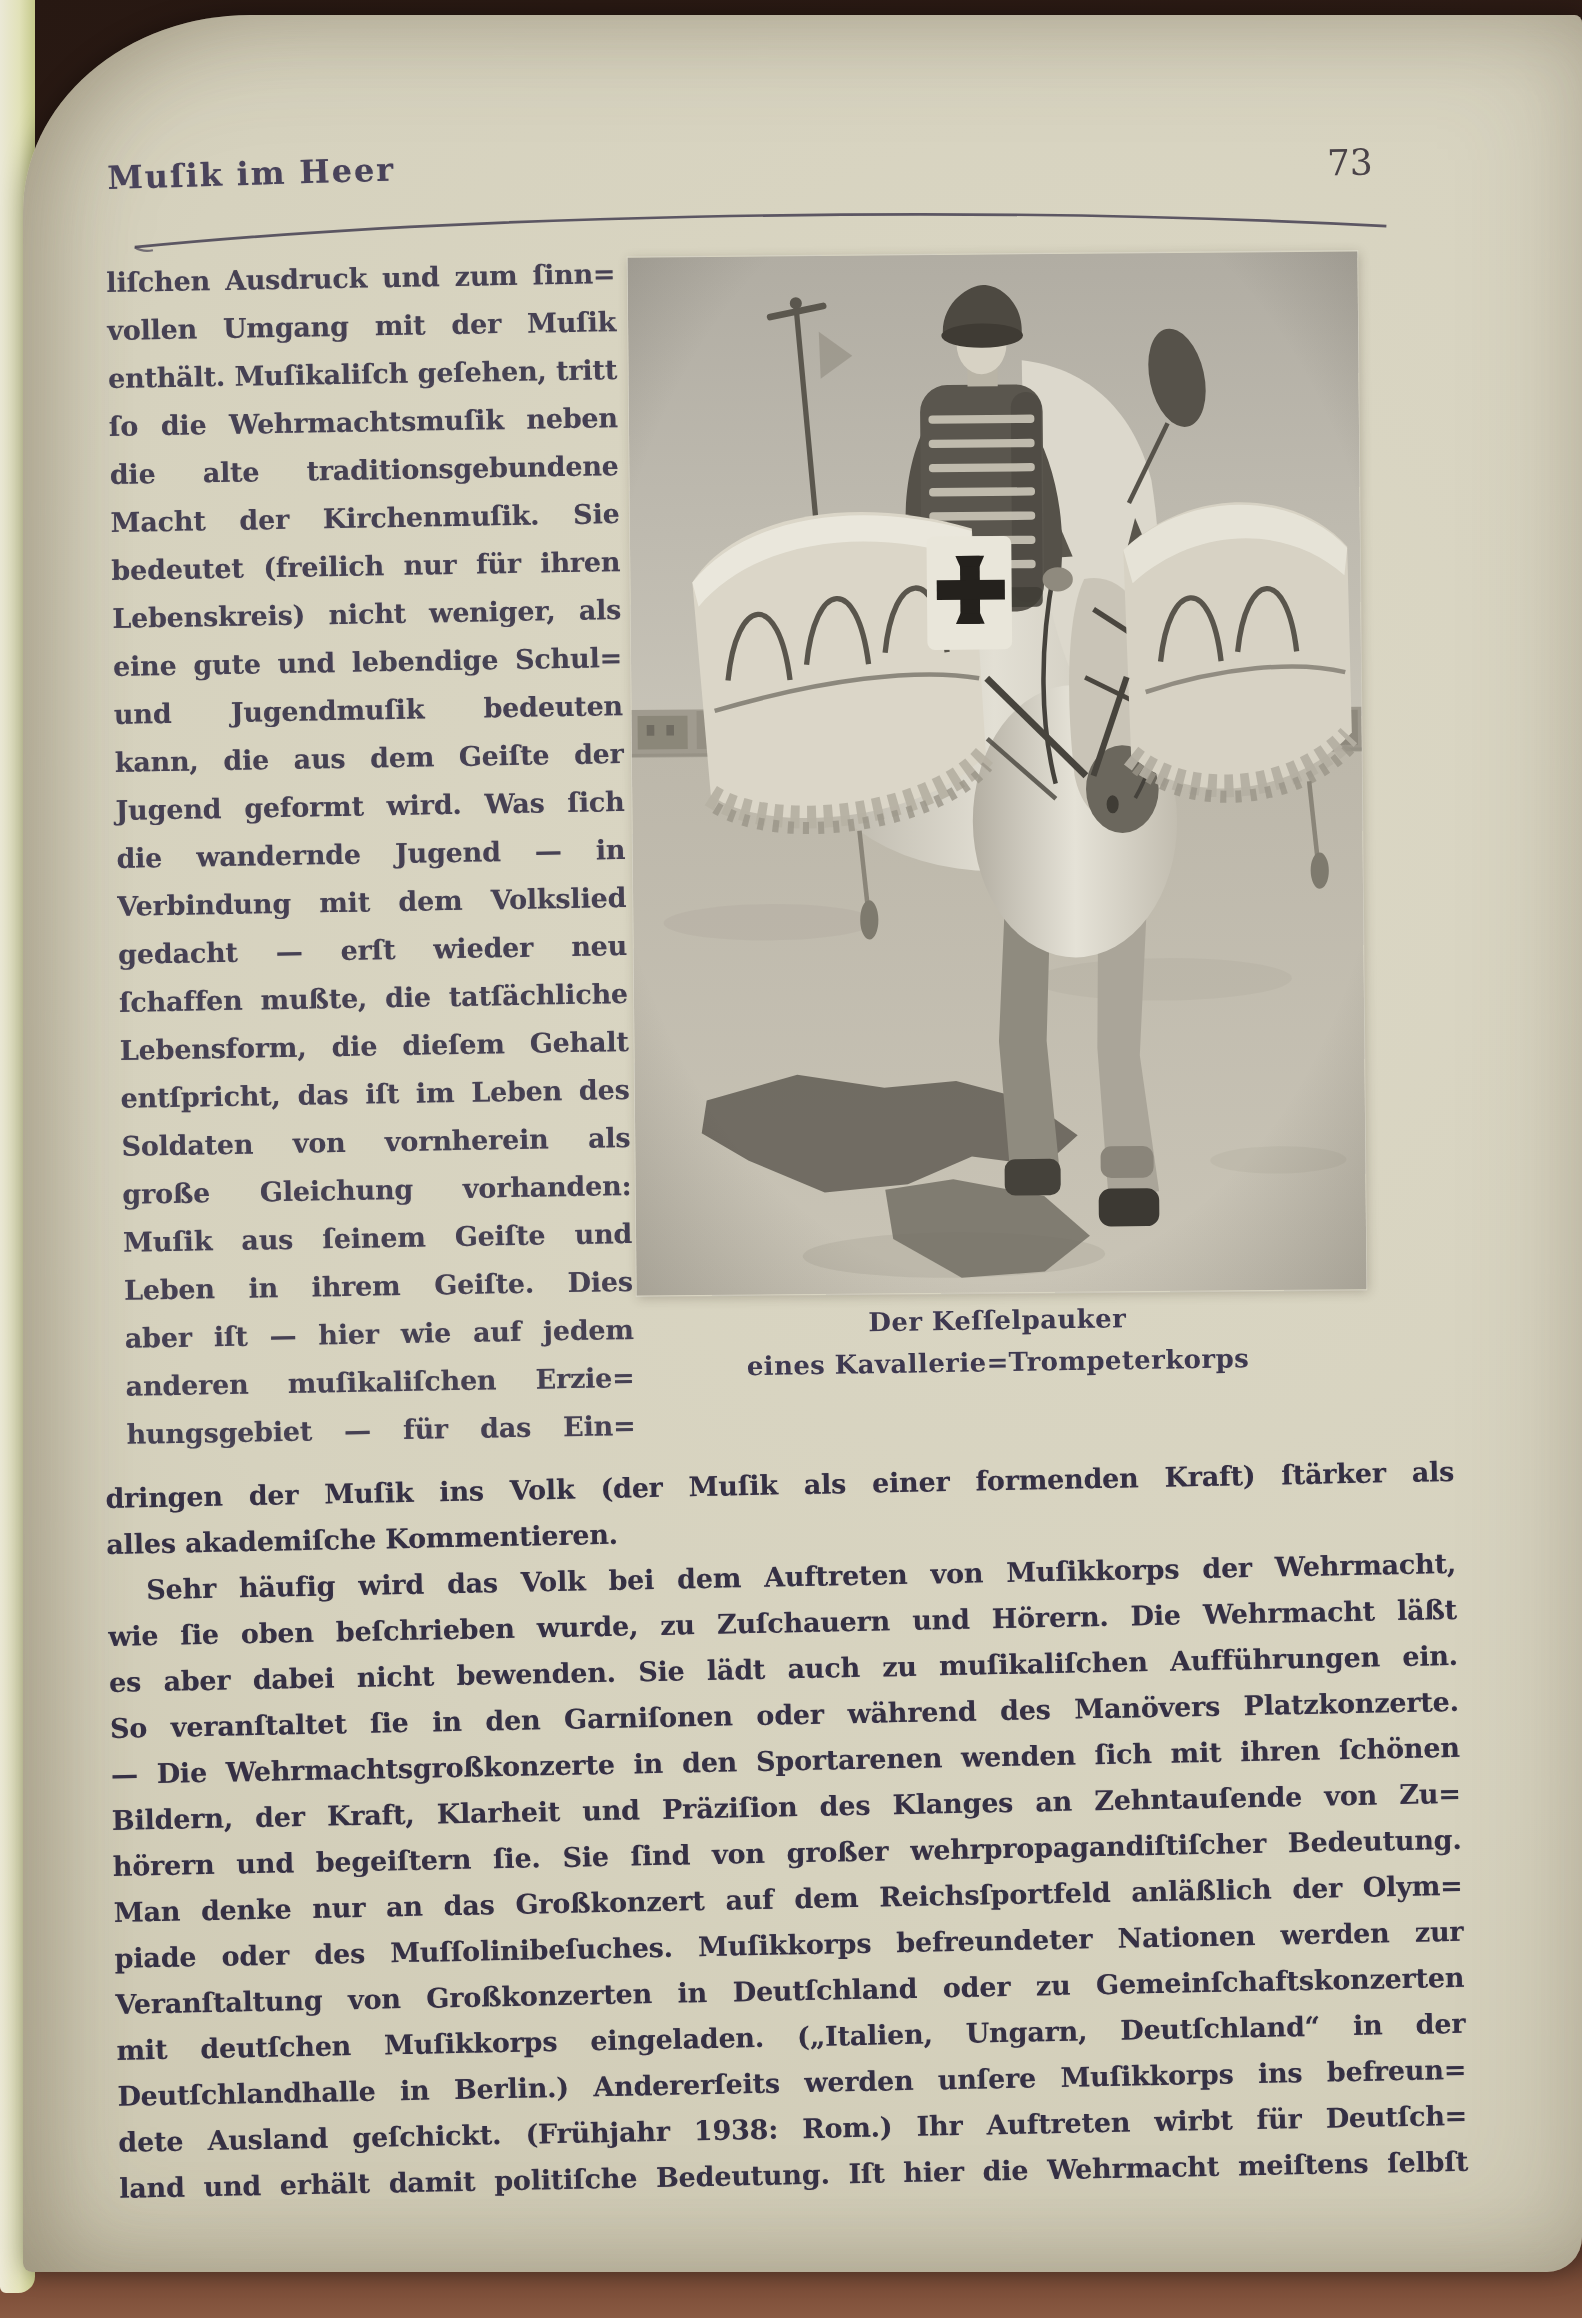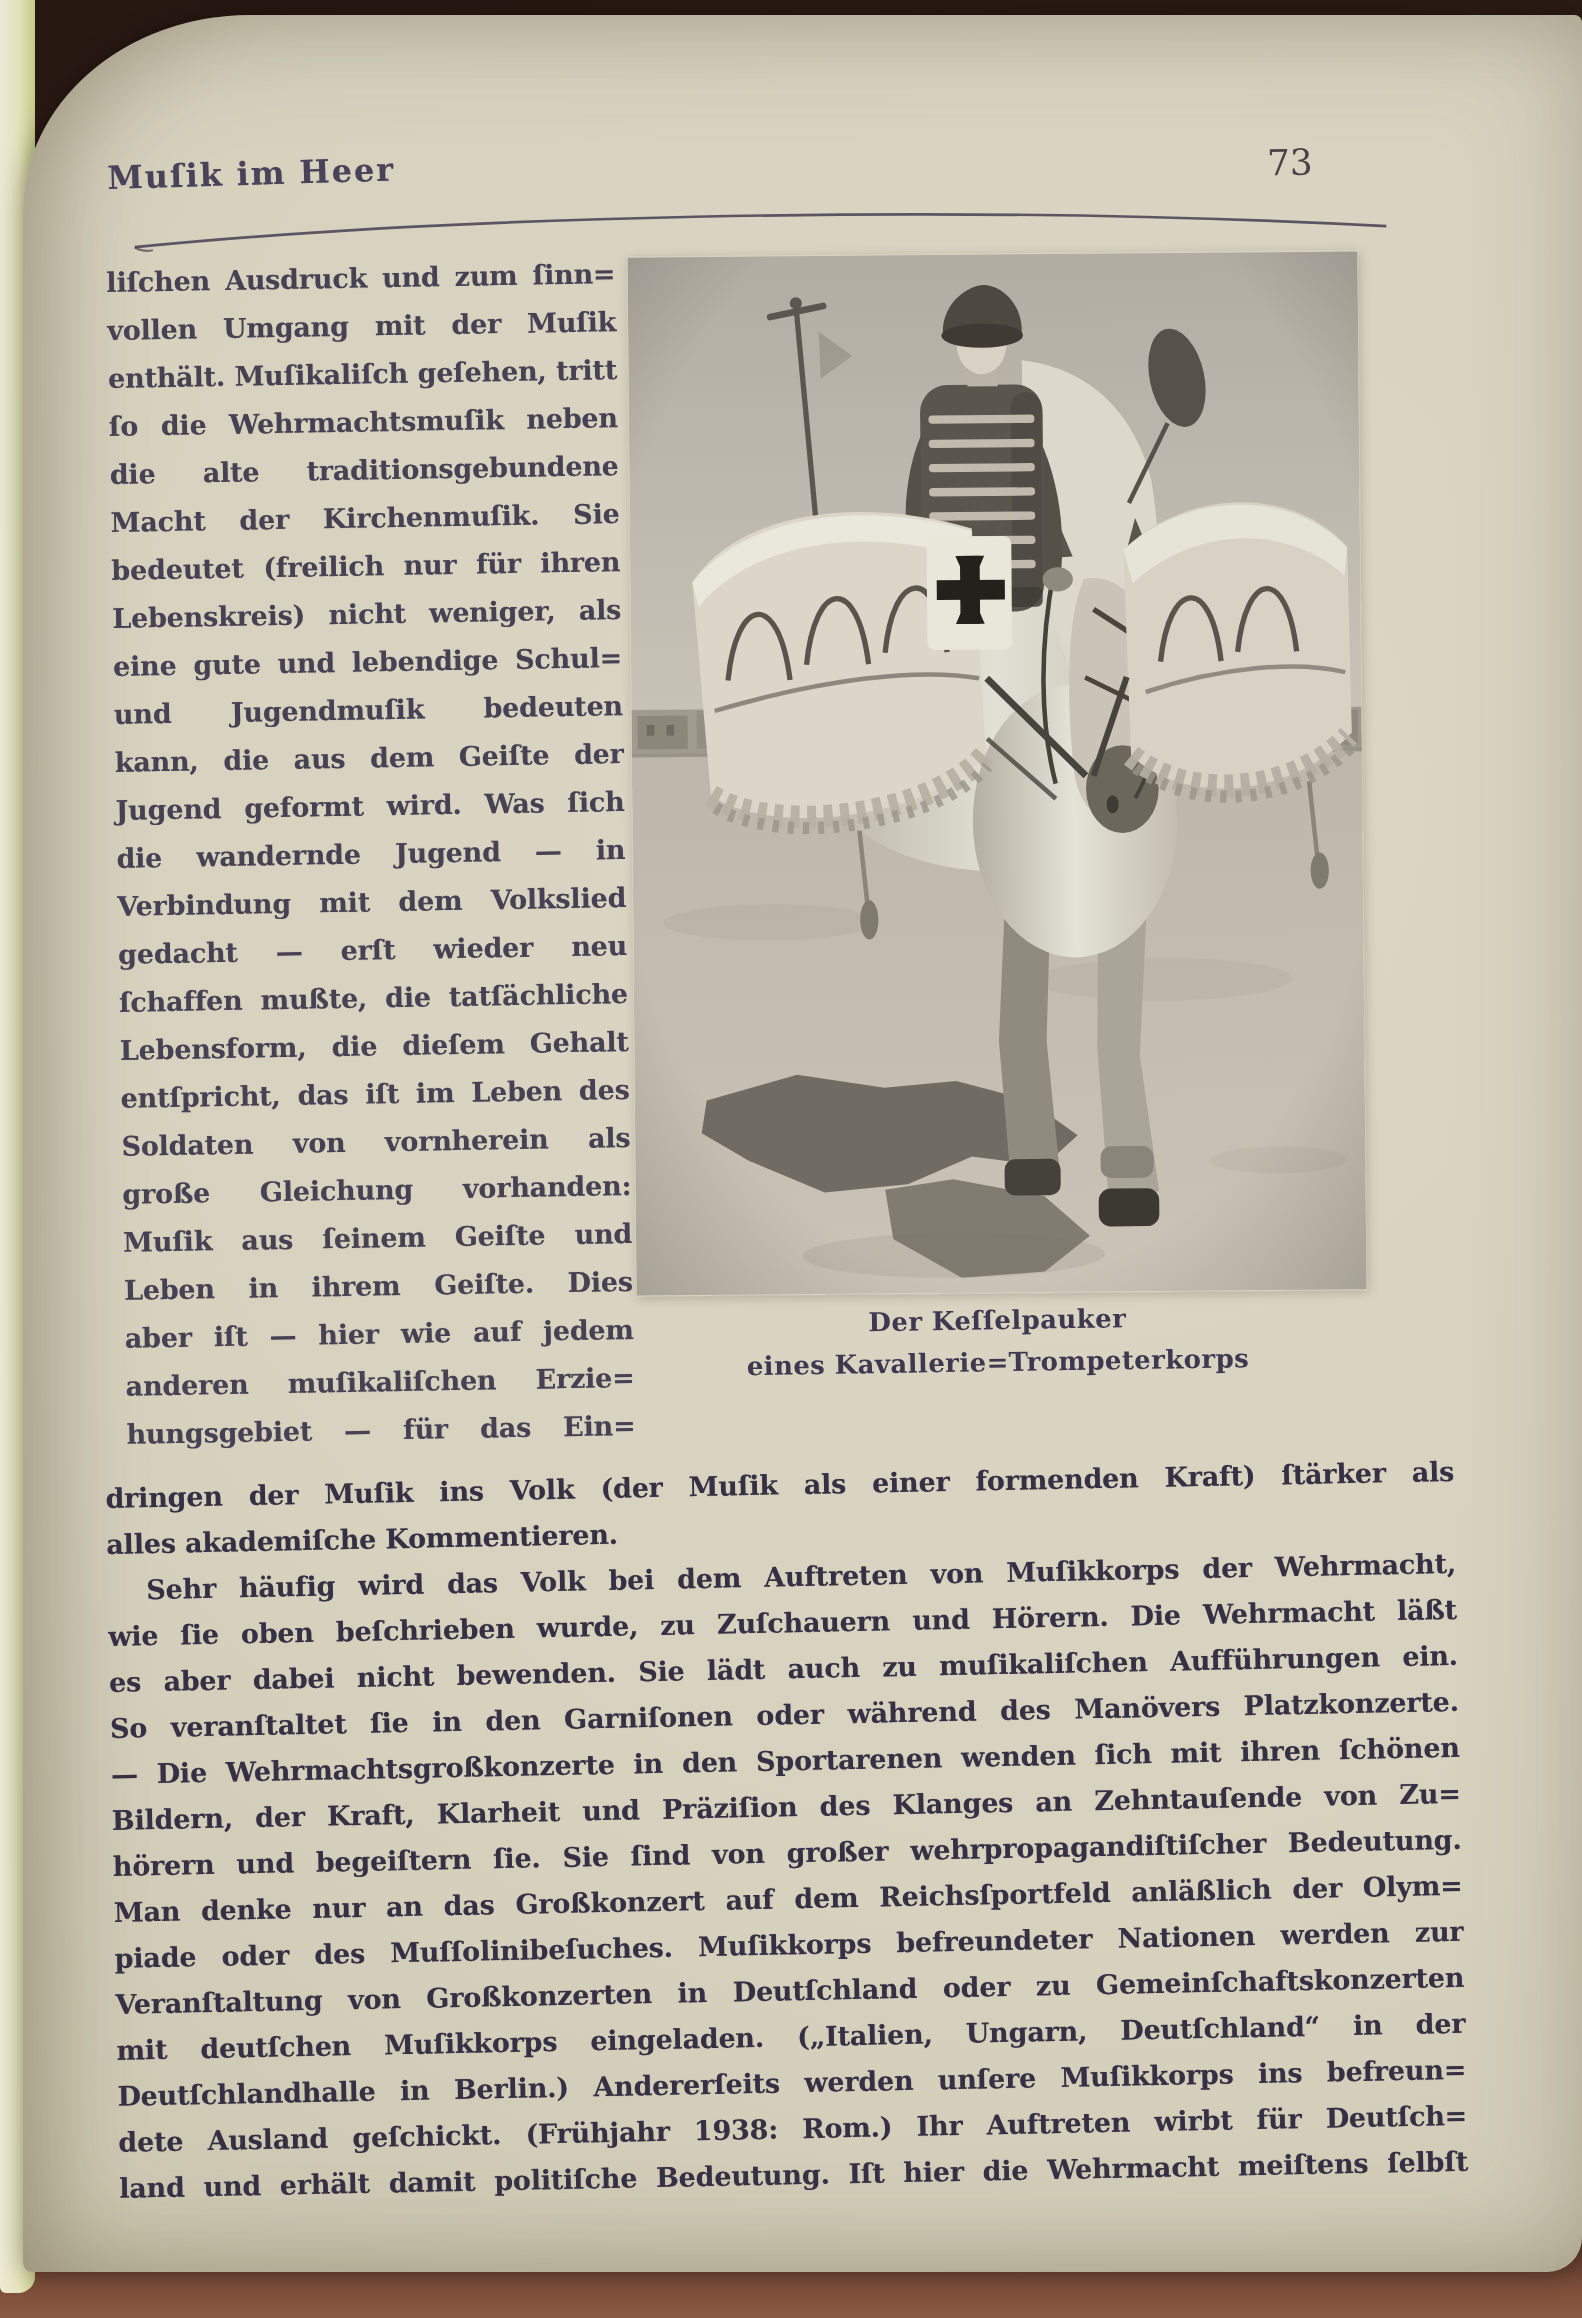--- a/index.html
+++ b/index.html
@@ -18,21 +18,21 @@
     background:radial-gradient(120% 90% at 68% 35%, #dbd7c5 0%, #d6d2be 55%, #cec9b3 85%, #c2bca3 100%);
     border-radius:227px 7.6px 35px 9px / 197px 7.6px 35px 9px;
     box-shadow:inset 0 0 121px rgba(92,80,58,.28), inset 32px 0 72px rgba(100,88,64,.24), 0 0 23px rgba(0,0,0,.35);
   }
   .header-title{
     position:absolute;left:85px;top:144px;font-size:32px;font-weight:700;
     color:#49435a;letter-spacing:1.9px;transform:rotate(-1.7deg);transform-origin:left bottom;
     text-shadow:0 0 0.8px rgba(73,67,90,.35);
   }
   .page-number{
-    position:absolute;left:1244px;top:127px;font-size:36px;font-weight:400;
+    position:absolute;left:1304px;top:127px;font-size:36px;font-weight:400;
     color:#4a4348;transform:rotate(-1deg);
   }
   .header-rule{position:absolute;left:83px;top:170px;}
   .left-column{
     position:absolute;left:83px;top:244px;width:509px;
     transform:rotate(-1deg);transform-origin:left top;
     color:#464153;font-size:27px;font-weight:700;letter-spacing:-0.2px;
     text-shadow:0 0 0.8px rgba(70,65,83,.3);
   }
   .left-column .ln{line-height:48px;height:48px;white-space:nowrap;

